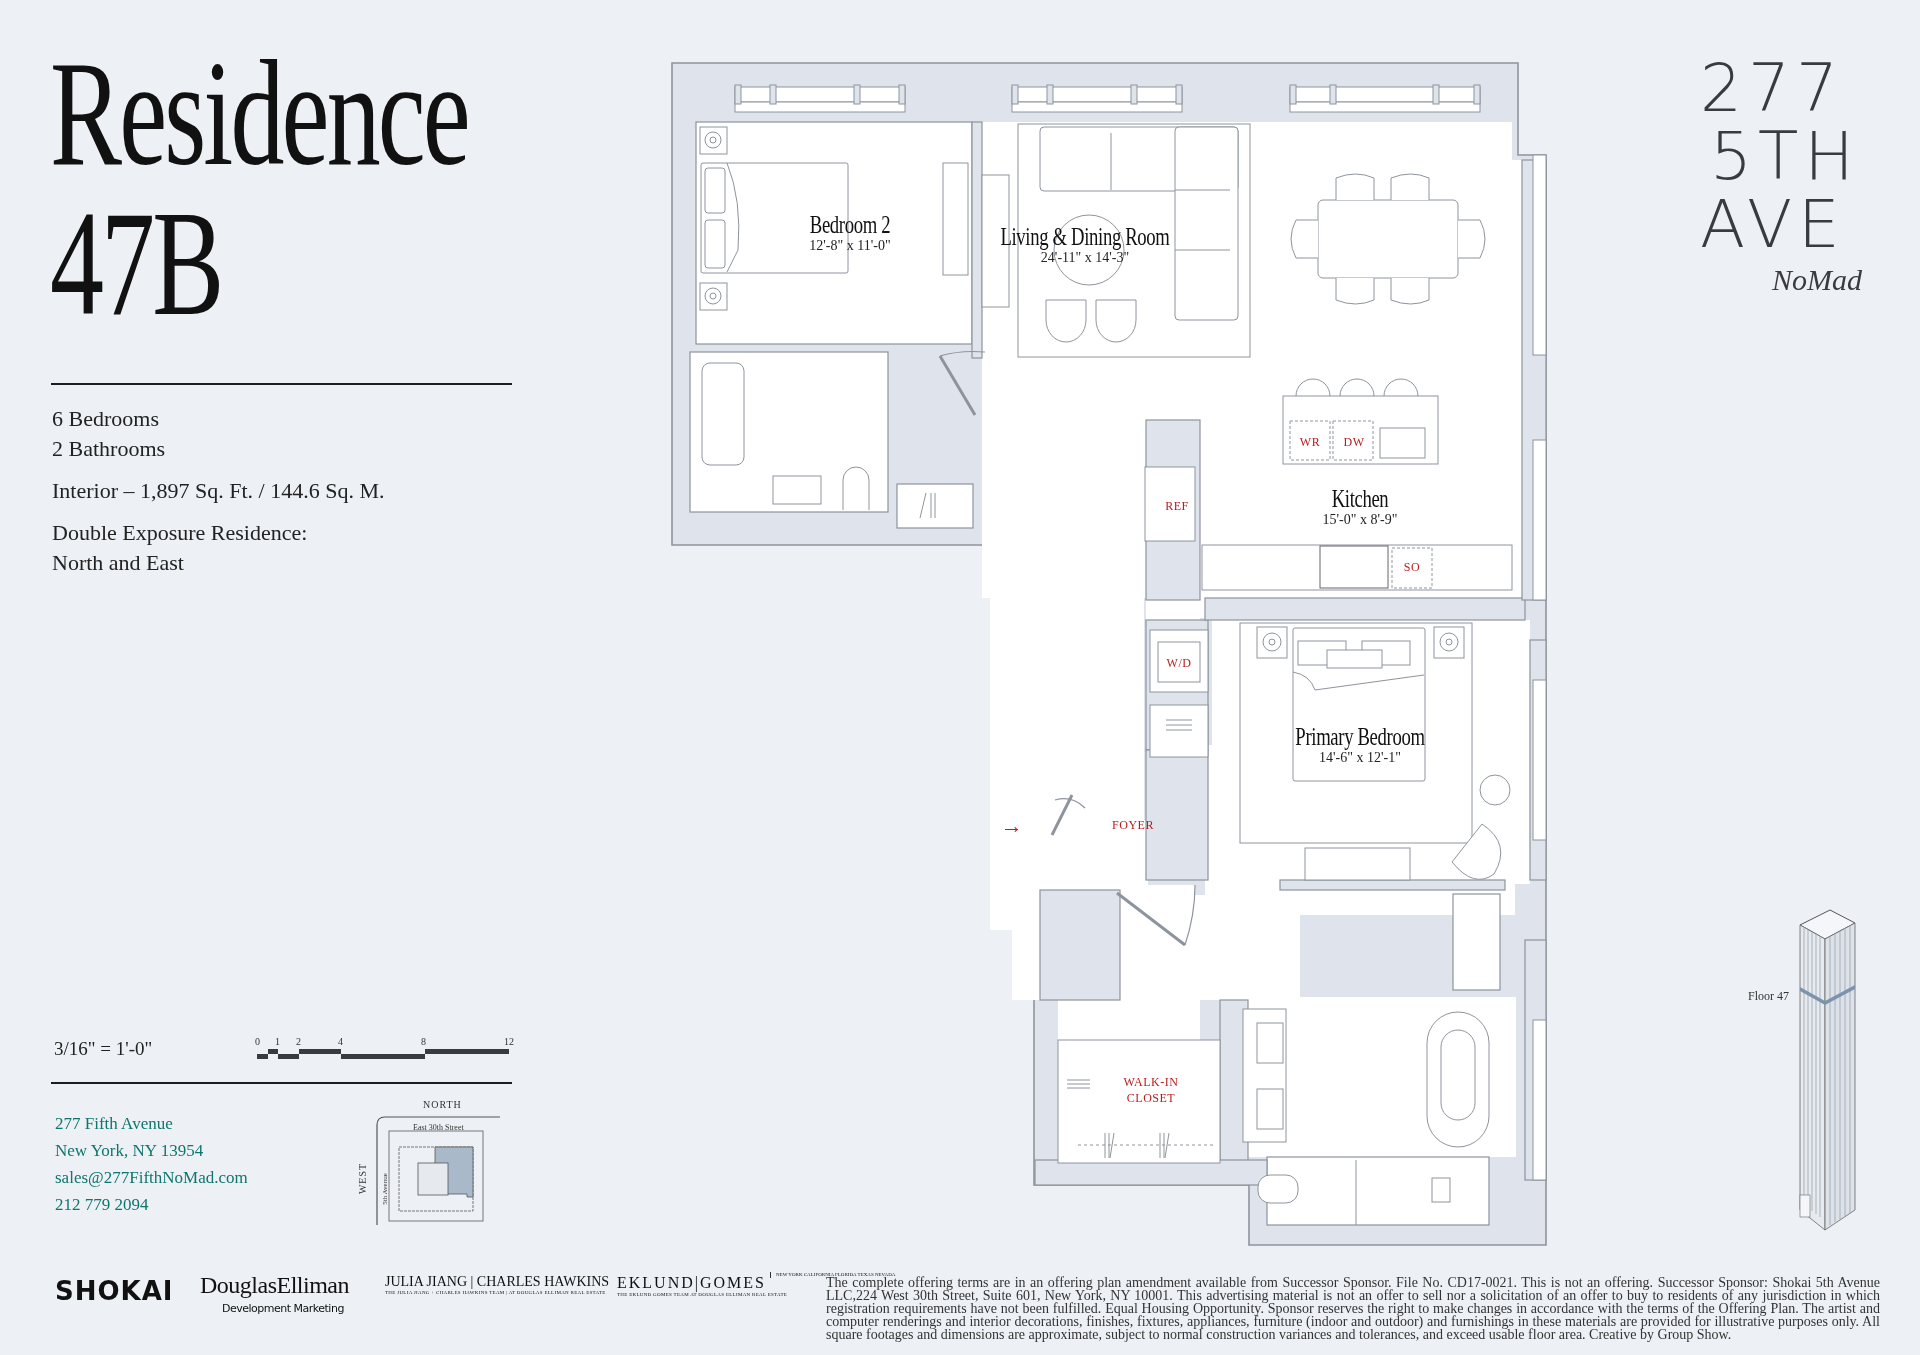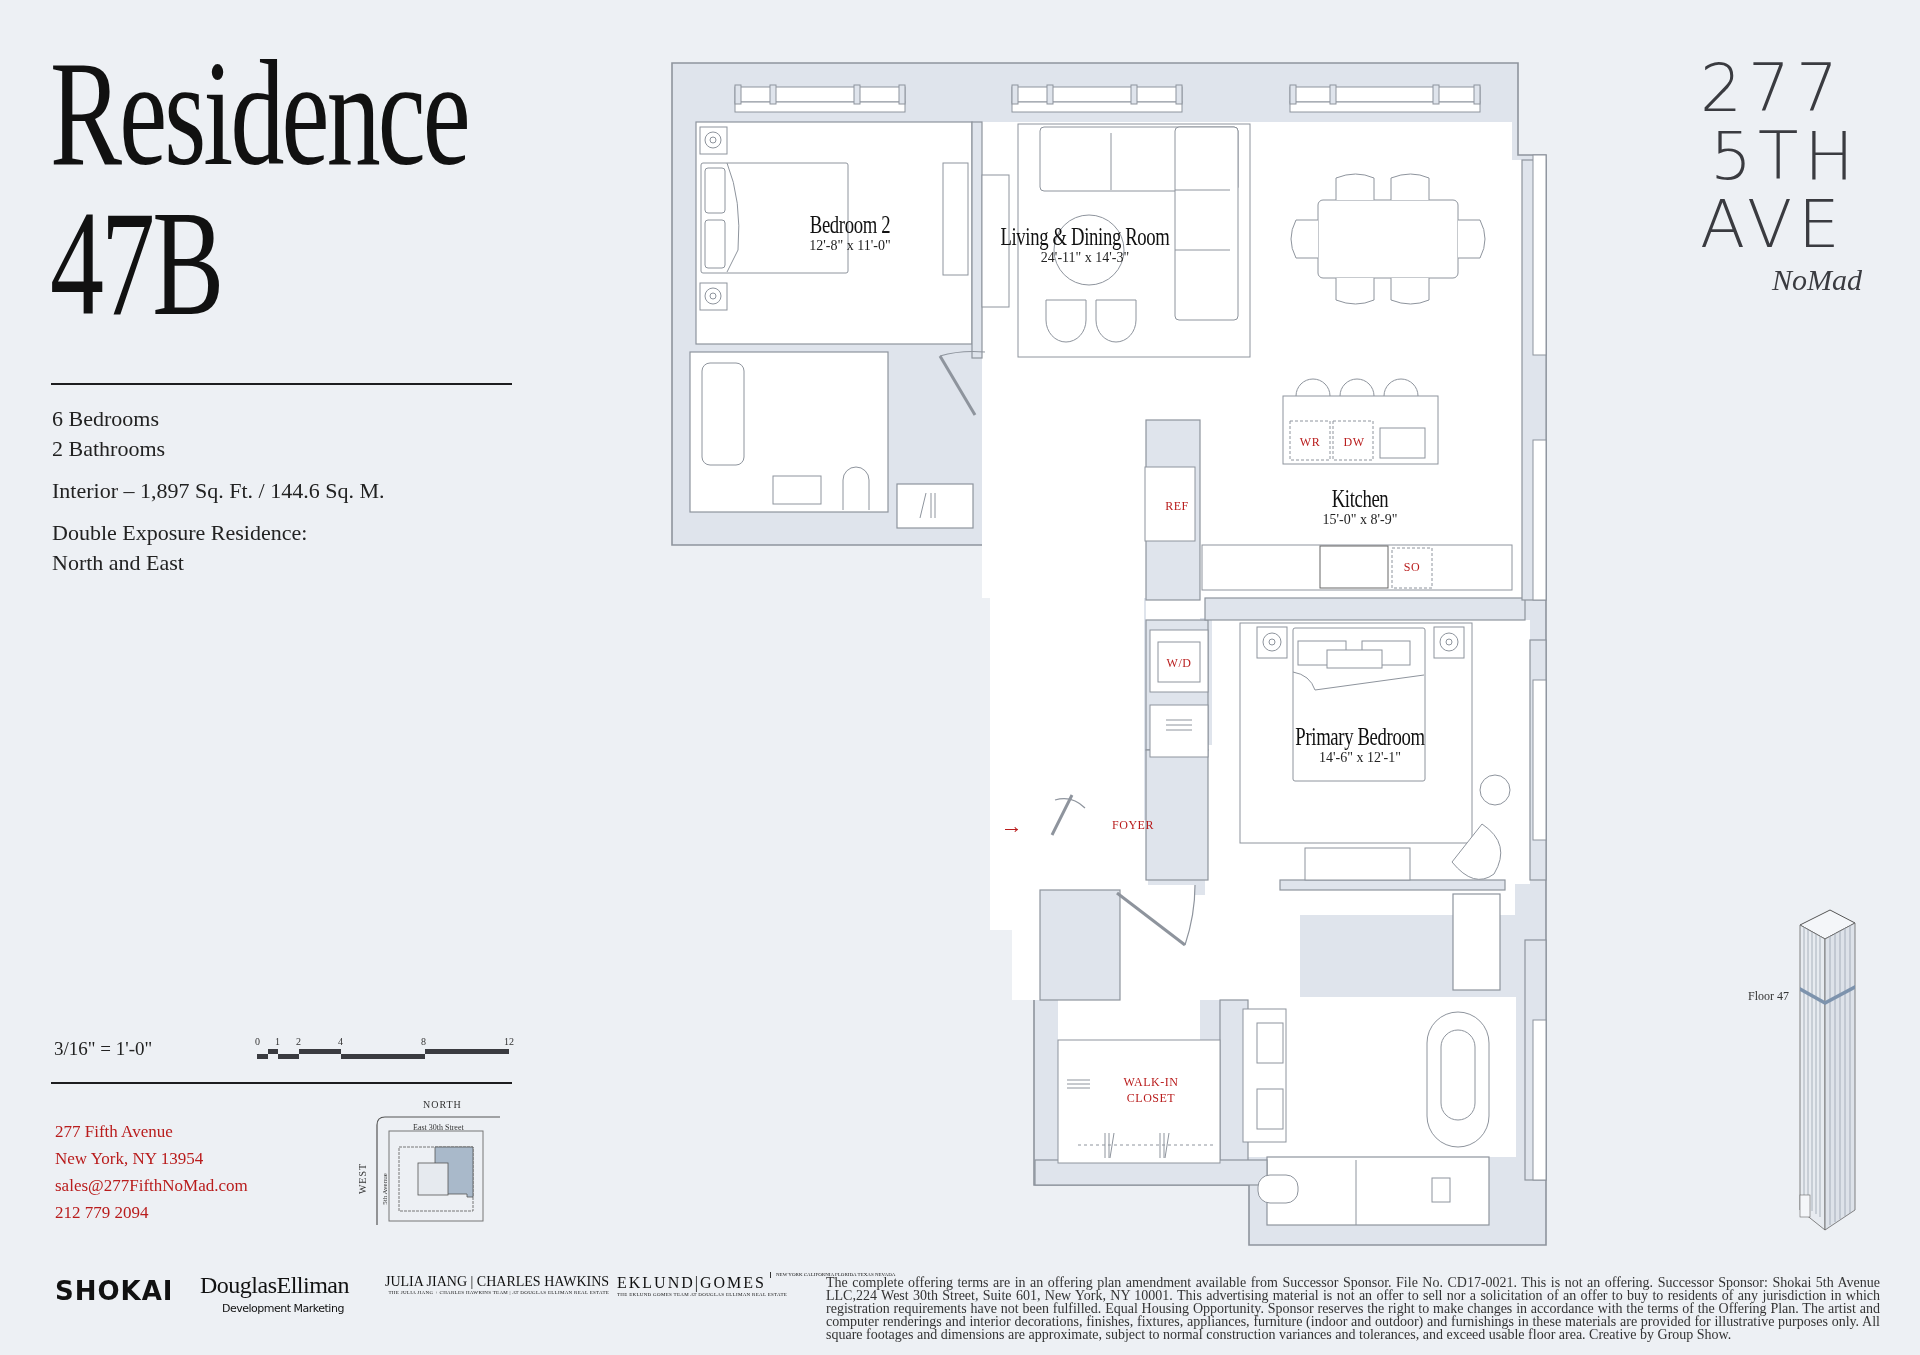--- a/index.html
+++ b/index.html
@@ -15,42 +15,42 @@
     letter-spacing:-4px; transform:scaleX(0.72); transform-origin:left top;
     white-space:nowrap; color:#111;
   }
   .title .line2 { display:block; margin-top:0px; }
   .rule { background:#1d1d1f; height:2px; }
   .facts { left:52px; top:404px; font-size:22px; line-height:30px; color:#222; }
   .facts .gap { height:12px; }
   .scale-label { left:54px; top:1038px; font-size:19px; color:#222; }
   .scale-bar { left:255px; top:1036px; }
   .scale-bar .ticks span { position:absolute; top:0; font-size:10px; color:#333; }
-  .address { left:55px; top:1110px; font-size:17px; line-height:27px; color:#b91c1c;margin-top:8px; }
+  .address { left:55px; top:1110px; font-size:17px; line-height:27px; color:#0f766e; }
   .keymap { left:355px; top:1095px; }
   .keymap .north { position:absolute; left:68px; top:4px; font-size:10px; letter-spacing:1px; color:#333; }
   .keymap .west { position:absolute; left:-8px; top:78px; font-size:10px; letter-spacing:1px; transform:rotate(-90deg); color:#333; }
   .keymap .street { position:absolute; left:58px; top:28px; font-size:8px; color:#333; }
   .keymap .avenue { position:absolute; left:14px; top:90px; font-size:7px; transform:rotate(-90deg); color:#333; }
   
   .brand { left:1700px; top:55px; width:170px; }
   .brand .bline { font-family:"DejaVu Sans","Liberation Sans",sans-serif; font-weight:200; font-size:66px; line-height:68px; color:#3a3b40; letter-spacing:6px; }
   .brand .nomad { font-style:italic; font-size:30px; color:#3a3b40; text-align:right; margin-top:4px; padding-right:8px; }
   .floor-label { left:1748px; top:989px; font-size:12px; color:#333; }
   
   .room { position:absolute; text-align:center; transform:translateX(-50%); white-space:nowrap; }
   .room .name { font-size:26px; transform:scaleX(0.72); display:inline-block; color:#111; letter-spacing:-0.5px; }
   .room .dim { font-size:14px; color:#222; margin-top:-2px; }
   .tag { position:absolute; font-size:12px; color:#b91c1c; letter-spacing:0.5px; transform:translateX(-50%); white-space:nowrap; text-align:center; line-height:16px; }
   
   .logos { left:0; top:1262px; width:800px; height:60px; }
   .shokai { position:absolute; left:55px; top:14px; font-family:"DejaVu Sans",sans-serif; font-weight:700; font-size:26px; letter-spacing:1px; color:#111; }
   .de { position:absolute; left:200px; top:10px; font-size:24px; color:#111; letter-spacing:-0.5px; }
   .de .sub { position:absolute; left:22px; top:30px; font-family:"DejaVu Sans",sans-serif; font-size:11px; white-space:nowrap; color:#111; }
-  .jj { position:absolute; left:385px; top:12px; font-size:14px; color:#111; white-space:nowrap;text-align:right; }
+  .jj { position:absolute; left:385px; top:12px; font-size:14px; color:#111; white-space:nowrap; }
   .jj .sub { font-size:5px; letter-spacing:0.3px; display:block; }
   .eg { position:absolute; left:617px; top:12px; font-size:16px; letter-spacing:2px; color:#111; white-space:nowrap; }
   .eg .sub { font-size:5px; letter-spacing:0.3px; display:block; }
   .eg .states { position:absolute; left:153px; top:-2px; font-size:5px; line-height:6px; border-left:1px solid #333; padding-left:5px; letter-spacing:0; }
   .disclaimer { left:826px; top:1276px; width:1054px; font-size:14px; line-height:13px; color:#333; text-align:justify; }
 </style>
 </head>
 <body>
 
 <div class="abs title">

